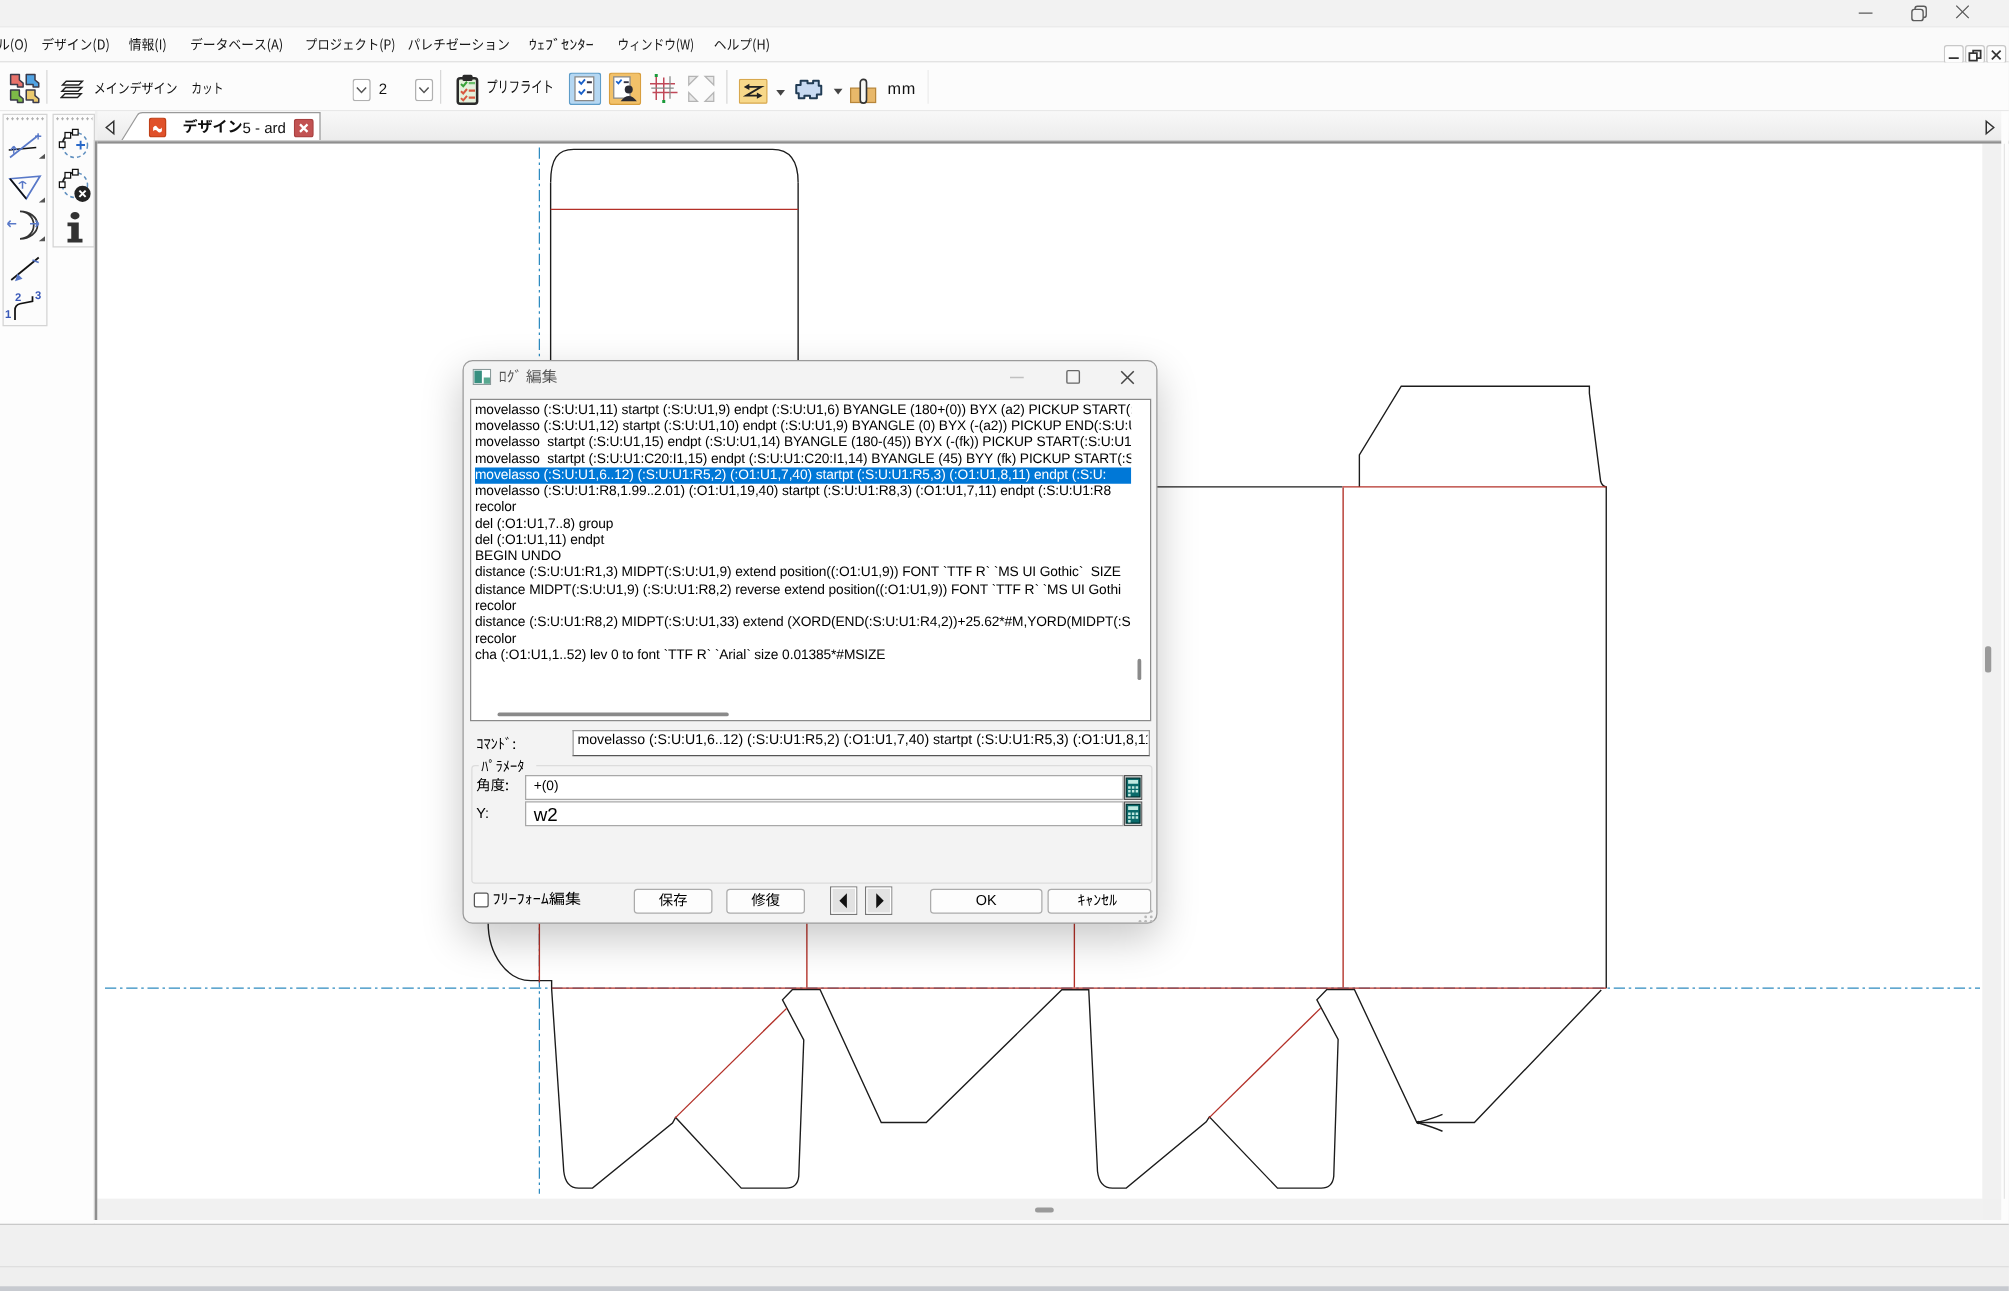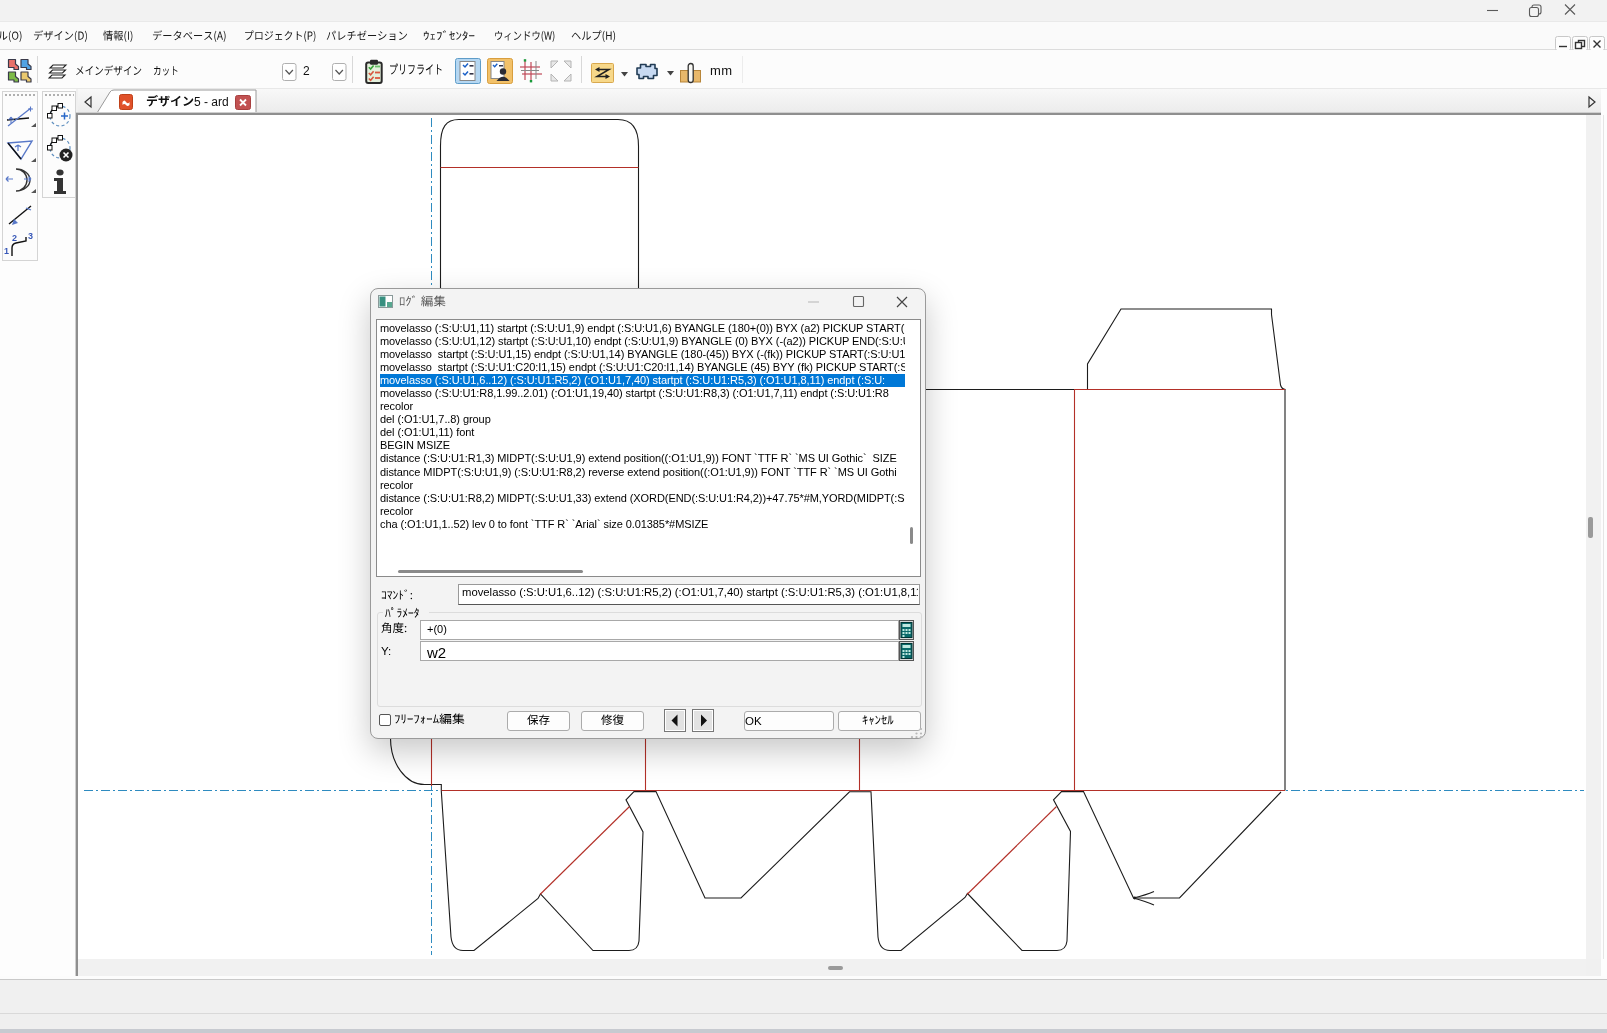--- a/index.html
+++ b/index.html
@@ -329,26 +329,26 @@
 <div class="abs" style="left:376px;top:319px;width:545px;height:258px;background:#fff;border:1px solid #8a8a8a"></div>
 <div class="abs" style="left:377px;top:320px;width:528px;height:256px;overflow:hidden;font-size:11px;letter-spacing:-0.08px;color:#000;padding:2px 0 0 3px;font-family:'Liberation Sans',sans-serif">
       <div style="height:13.05px;line-height:13.05px;white-space:pre">movelasso (:S:U:U1,11) startpt (:S:U:U1,9) endpt (:S:U:U1,6) BYANGLE (180+(0)) BYX (a2) PICKUP START(:</div>
 <div style="height:13.05px;line-height:13.05px;white-space:pre">movelasso (:S:U:U1,12) startpt (:S:U:U1,10) endpt (:S:U:U1,9) BYANGLE (0) BYX (-(a2)) PICKUP END(:S:U:U</div>
 <div style="height:13.05px;line-height:13.05px;white-space:pre">movelasso  startpt (:S:U:U1,15) endpt (:S:U:U1,14) BYANGLE (180-(45)) BYX (-(fk)) PICKUP START(:S:U:U1,</div>
 <div style="height:13.05px;line-height:13.05px;white-space:pre">movelasso  startpt (:S:U:U1:C20:I1,15) endpt (:S:U:U1:C20:I1,14) BYANGLE (45) BYY (fk) PICKUP START(:S</div>
 <div style="background:#0078d7;color:#fff;height:13.05px;line-height:13.05px;white-space:pre">movelasso (:S:U:U1,6..12) (:S:U:U1:R5,2) (:O1:U1,7,40) startpt (:S:U:U1:R5,3) (:O1:U1,8,11) endpt (:S:U:</div>
 <div style="height:13.05px;line-height:13.05px;white-space:pre">movelasso (:S:U:U1:R8,1.99..2.01) (:O1:U1,19,40) startpt (:S:U:U1:R8,3) (:O1:U1,7,11) endpt (:S:U:U1:R8</div>
 <div style="height:13.05px;line-height:13.05px;white-space:pre">recolor</div>
 <div style="height:13.05px;line-height:13.05px;white-space:pre">del (:O1:U1,7..8) group</div>
-<div style="height:13.05px;line-height:13.05px;white-space:pre">del (:O1:U1,11) font</div>
-<div style="height:13.05px;line-height:13.05px;white-space:pre">BEGIN MSIZE</div>
+<div style="height:13.05px;line-height:13.05px;white-space:pre">del (:O1:U1,11) endpt</div>
+<div style="height:13.05px;line-height:13.05px;white-space:pre">BEGIN UNDO</div>
 <div style="height:13.05px;line-height:13.05px;white-space:pre">distance (:S:U:U1:R1,3) MIDPT(:S:U:U1,9) extend position((:O1:U1,9)) FONT `TTF R` `MS UI Gothic`  SIZE</div>
 <div style="height:13.05px;line-height:13.05px;white-space:pre">distance MIDPT(:S:U:U1,9) (:S:U:U1:R8,2) reverse extend position((:O1:U1,9)) FONT `TTF R` `MS UI Gothi</div>
 <div style="height:13.05px;line-height:13.05px;white-space:pre">recolor</div>
-<div style="height:13.05px;line-height:13.05px;white-space:pre">distance (:S:U:U1:R8,2) MIDPT(:S:U:U1,33) extend (XORD(END(:S:U:U1:R4,2))+47.75*#M,YORD(MIDPT(:S</div>
+<div style="height:13.05px;line-height:13.05px;white-space:pre">distance (:S:U:U1:R8,2) MIDPT(:S:U:U1,33) extend (XORD(END(:S:U:U1:R4,2))+25.62*#M,YORD(MIDPT(:S</div>
 <div style="height:13.05px;line-height:13.05px;white-space:pre">recolor</div>
 <div style="height:13.05px;line-height:13.05px;white-space:pre">cha (:O1:U1,1..52) lev 0 to font `TTF R` `Arial` size 0.01385*#MSIZE</div>
     </div>
 <div class="abs" style="left:398px;top:570px;width:185px;height:3px;background:#8a8a8a;border-radius:2px"></div>
 <div class="abs" style="left:910px;top:527px;width:3px;height:17px;background:#8a8a8a;border-radius:2px"></div>
 <svg style="position:absolute;left:381.0px;top:589.0px;overflow:visible" width="32" height="14">
       <path fill="#000" transform="translate(0,10.12)" d="M0.8 -0.6C1.0 -0.6 1.3 -0.7 1.5 -0.7H4.1L4.1 -0.0H4.9C4.9 -0.0 4.9 -0.7 4.9 -1.1V-6.8C4.9 -7.1 4.9 -7.5 4.9 -7.7C4.8 -7.7 4.6 -7.7 4.5 -7.7H1.5C1.3 -7.7 1.1 -7.7 0.9 -7.8V-6.7C1.0 -6.8 1.3 -6.8 1.5 -6.8H4.1V-1.6H1.5C1.2 -1.6 1.0 -1.6 0.8 -1.7Z M8.2 -1.8C8.6 -1.1 9.1 -0.1 9.3 0.4L9.9 -0.3C9.7 -0.8 9.3 -1.6 8.9 -2.3C9.8 -3.6 10.6 -5.5 11.1 -6.8C11.1 -6.9 11.2 -7.0 11.2 -7.2L10.8 -7.7C10.7 -7.7 10.5 -7.7 10.3 -7.7C9.7 -7.7 7.3 -7.7 7.0 -7.7C6.8 -7.7 6.4 -7.7 6.3 -7.7V-6.7C6.4 -6.7 6.7 -6.8 7.0 -6.8C7.3 -6.8 9.7 -6.8 10.2 -6.8C10.0 -5.9 9.2 -4.2 8.5 -3.0C8.1 -3.6 7.7 -4.2 7.5 -4.4L6.9 -3.8C7.3 -3.4 7.8 -2.5 8.2 -1.8Z M12.7 -8.3 12.2 -7.6C12.7 -7.1 13.5 -5.9 13.8 -5.3L14.3 -6.0C14.0 -6.6 13.1 -7.8 12.7 -8.3ZM12.2 -0.8 12.6 0.1C13.5 -0.3 14.3 -0.9 14.8 -1.6C15.7 -2.7 16.4 -4.3 16.7 -5.7L16.2 -6.7C15.9 -5.3 15.3 -3.6 14.4 -2.5C13.9 -1.8 13.1 -1.1 12.2 -0.8Z M18.9 -1.0C18.9 -0.6 18.9 -0.0 18.9 0.3H19.8C19.8 -0.0 19.8 -0.7 19.8 -1.0L19.7 -4.5C20.4 -4.1 21.3 -3.4 21.8 -2.8L22.1 -3.8C21.6 -4.3 20.5 -5.1 19.7 -5.6V-7.5C19.7 -7.9 19.8 -8.3 19.8 -8.7H18.9C18.9 -8.3 18.9 -7.8 18.9 -7.5C18.9 -6.5 18.9 -1.7 18.9 -1.0Z M23.8 -9.2 23.2 -9.0C23.5 -8.5 23.9 -7.6 24.1 -7.1L24.8 -7.4C24.5 -7.8 24.0 -8.8 23.8 -9.2ZM25.1 -9.8 24.5 -9.5C24.7 -9.1 25.2 -8.2 25.4 -7.7L26.0 -8.0C25.8 -8.4 25.3 -9.4 25.1 -9.8Z M30.3 -4.5C30.8 -4.5 31.1 -4.8 31.1 -5.3C31.1 -5.8 30.8 -6.1 30.3 -6.1C29.9 -6.1 29.6 -5.8 29.6 -5.3C29.6 -4.8 29.9 -4.5 30.3 -4.5ZM30.3 0.1C30.8 0.1 31.1 -0.2 31.1 -0.6C31.1 -1.1 30.8 -1.4 30.3 -1.4C29.9 -1.4 29.6 -1.1 29.6 -0.6C29.6 -0.2 29.9 0.1 30.3 0.1Z"></path>
     </svg>
 <div class="abs" style="left:458px;top:584px;width:462px;height:21px;background:#fff;border:1px solid #999;border-bottom:1px solid #555"></div>
 <div class="abs" style="left:462px;top:586px;width:456px;height:16px;overflow:hidden;font-size:11.3px;white-space:pre">movelasso (:S:U:U1,6..12) (:S:U:U1:R5,2) (:O1:U1,7,40) startpt (:S:U:U1:R5,3) (:O1:U1,8,11</div>
@@ -408,21 +408,21 @@
 <svg class="abs" style="left:664px;top:709px" width="22" height="23">
 <rect x="0.5" y="0.5" width="21" height="22" fill="#e2e2e2" stroke="#777"></rect>
 <rect x="1.5" y="1.5" width="19" height="20" fill="none" stroke="#fff" stroke-width="1"></rect>
 <path d="M13.5,5.5 L7.5,11.5 L13.5,17.5 z" fill="#111"></path>
     </svg>
 <svg class="abs" style="left:692px;top:709px" width="22" height="23">
 <rect x="0.5" y="0.5" width="21" height="22" fill="#e2e2e2" stroke="#777"></rect>
 <rect x="1.5" y="1.5" width="19" height="20" fill="none" stroke="#fff" stroke-width="1"></rect>
 <path d="M9,5.5 L15,11.5 L9,17.5 z" fill="#111"></path>
     </svg>
-<div class="abs" style="left:744px;top:711px;width:90px;height:20px;background:#fdfdfd;border:1px solid #ababab;border-radius:3px;text-align:left;font-size:11.5px;line-height:18px">OK</div>
+<div class="abs" style="left:744px;top:711px;width:90px;height:20px;background:#fdfdfd;border:1px solid #ababab;border-radius:3px;text-align:center;font-size:11.5px;line-height:18px">OK</div>
 <div class="abs" style="left:838px;top:711px;width:83px;height:20px;background:#fdfdfd;border:1px solid #ababab;border-radius:3px"></div>
 <svg style="position:absolute;left:862.0px;top:714.0px;overflow:visible" width="32" height="14">
       <path fill="#000" transform="translate(0,10.12)" d="M0.7 -3.2 0.8 -2.2C0.9 -2.3 1.1 -2.3 1.4 -2.4L2.9 -2.9L3.1 -0.6C3.1 -0.3 3.1 0.1 3.2 0.4L4.0 0.2C4.0 -0.1 3.9 -0.5 3.9 -0.8L3.7 -3.1L5.1 -3.5C5.4 -3.6 5.6 -3.6 5.7 -3.6L5.6 -4.6C5.4 -4.6 5.3 -4.5 5.0 -4.4L3.6 -4.0L3.4 -6.1L4.6 -6.5C4.8 -6.5 5.0 -6.6 5.1 -6.6L5.0 -7.5C4.9 -7.5 4.7 -7.4 4.5 -7.3C4.3 -7.3 3.8 -7.1 3.3 -7.0L3.2 -8.0C3.2 -8.3 3.2 -8.6 3.2 -8.8L2.3 -8.6C2.4 -8.4 2.4 -8.1 2.4 -7.8L2.5 -6.8C2.0 -6.6 1.5 -6.5 1.3 -6.4C1.0 -6.4 0.9 -6.4 0.7 -6.3L0.8 -5.3C1.0 -5.4 1.1 -5.5 1.3 -5.5L2.6 -5.9L2.8 -3.7C2.2 -3.6 1.6 -3.4 1.3 -3.3C1.1 -3.3 0.8 -3.2 0.7 -3.2Z M11.7 -5.4 11.2 -5.8C11.2 -5.8 11.1 -5.7 11.0 -5.7C10.8 -5.6 9.9 -5.3 9.1 -5.0L8.9 -6.1C8.8 -6.4 8.8 -6.6 8.8 -6.8L8.0 -6.6C8.1 -6.5 8.1 -6.2 8.2 -5.9L8.4 -4.7L7.7 -4.5C7.5 -4.5 7.3 -4.4 7.2 -4.4L7.4 -3.5L8.5 -4.0L9.1 -0.2C9.1 0.1 9.1 0.4 9.2 0.6L9.9 0.4C9.9 0.2 9.8 -0.2 9.8 -0.3L9.2 -4.2C10.0 -4.5 10.7 -4.8 10.8 -4.8C10.7 -4.2 10.3 -3.2 9.9 -2.6L10.5 -2.2C10.9 -3.0 11.5 -4.5 11.7 -5.4Z M14.0 -8.3 13.5 -7.6C14.0 -7.1 14.9 -5.9 15.2 -5.3L15.7 -6.0C15.4 -6.6 14.4 -7.8 14.0 -8.3ZM13.4 -0.8 13.8 0.1C14.9 -0.3 15.7 -0.9 16.3 -1.6C17.3 -2.7 18.0 -4.3 18.4 -5.7L17.8 -6.7C17.5 -5.3 16.8 -3.6 15.9 -2.5C15.3 -1.8 14.5 -1.1 13.4 -0.8Z M24.7 -6.6 24.2 -7.1C24.1 -7.0 23.9 -7.0 23.8 -6.9C23.5 -6.8 22.5 -6.5 21.5 -6.1V-7.8C21.5 -8.1 21.5 -8.5 21.6 -8.8H20.7C20.7 -8.5 20.7 -8.1 20.7 -7.8V-5.9C20.1 -5.7 19.5 -5.5 19.2 -5.5L19.4 -4.5L20.7 -5.0V-1.7C20.7 -0.6 21.1 0.1 22.3 0.1C23.0 0.1 23.7 -0.0 24.4 -0.1L24.4 -1.1C23.7 -0.9 23.1 -0.8 22.4 -0.8C21.7 -0.8 21.5 -1.1 21.5 -1.9V-5.2L23.6 -6.0C23.4 -5.2 22.9 -4.2 22.4 -3.5L23.1 -3.0C23.6 -3.8 24.2 -5.2 24.5 -6.1C24.5 -6.3 24.6 -6.5 24.7 -6.6Z M28.9 0.3C29.0 0.2 29.1 0.1 29.2 0.0C29.9 -0.6 30.9 -1.8 31.4 -3.2L31.0 -4.0C30.5 -2.7 29.8 -1.7 29.2 -1.2C29.2 -1.6 29.2 -6.8 29.2 -7.5C29.2 -8.0 29.2 -8.3 29.3 -8.4H28.4C28.4 -8.3 28.5 -8.0 28.5 -7.5C28.5 -6.8 28.5 -1.4 28.5 -0.9C28.5 -0.7 28.4 -0.4 28.4 -0.2ZM25.5 -0.3 26.1 0.3C26.7 -0.5 27.1 -1.6 27.3 -2.9C27.5 -4.0 27.5 -6.3 27.5 -7.5C27.5 -7.9 27.5 -8.2 27.5 -8.4H26.7C26.7 -8.1 26.7 -7.9 26.7 -7.5C26.7 -6.3 26.7 -4.2 26.5 -3.1C26.3 -2.0 26.0 -1.1 25.5 -0.3Z"></path>
     </svg>
 <svg class="abs" style="left:910px;top:726px" width="14" height="12">
 <g fill="#b8b8b8">
         <circle cx="11" cy="3" r="1.1"></circle>
         <circle cx="11" cy="7.5" r="1.1"></circle>
         <circle cx="6.5" cy="7.5" r="1.1"></circle>
         <circle cx="11" cy="11" r="1.1"></circle>

